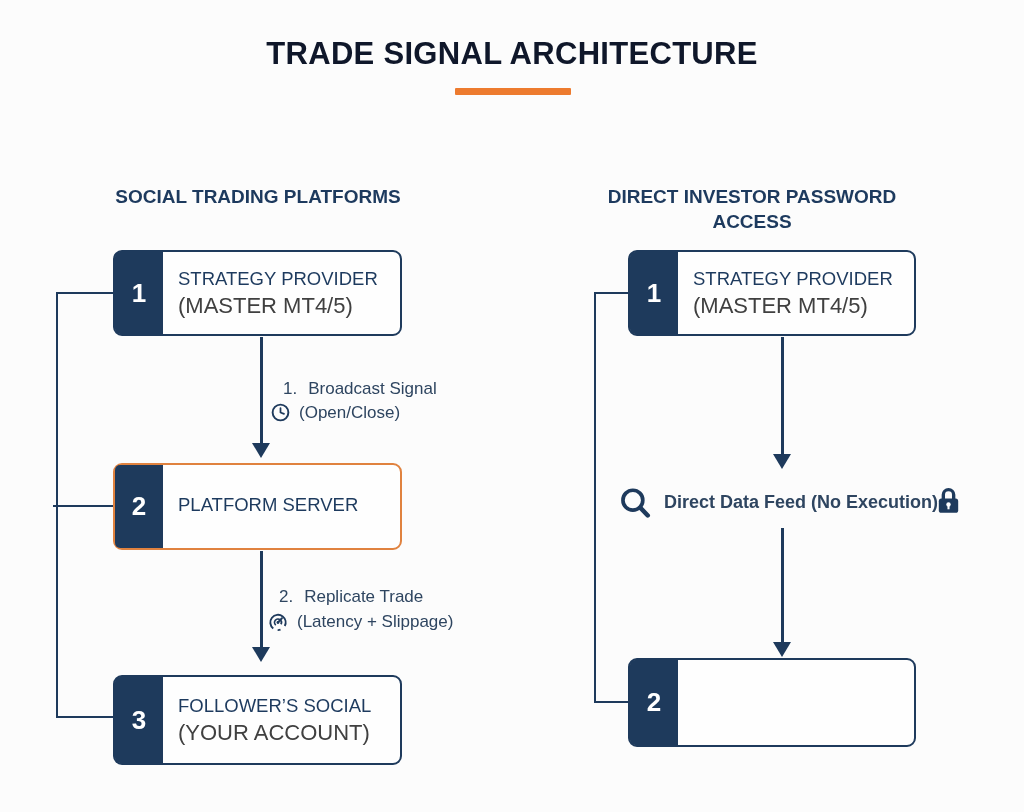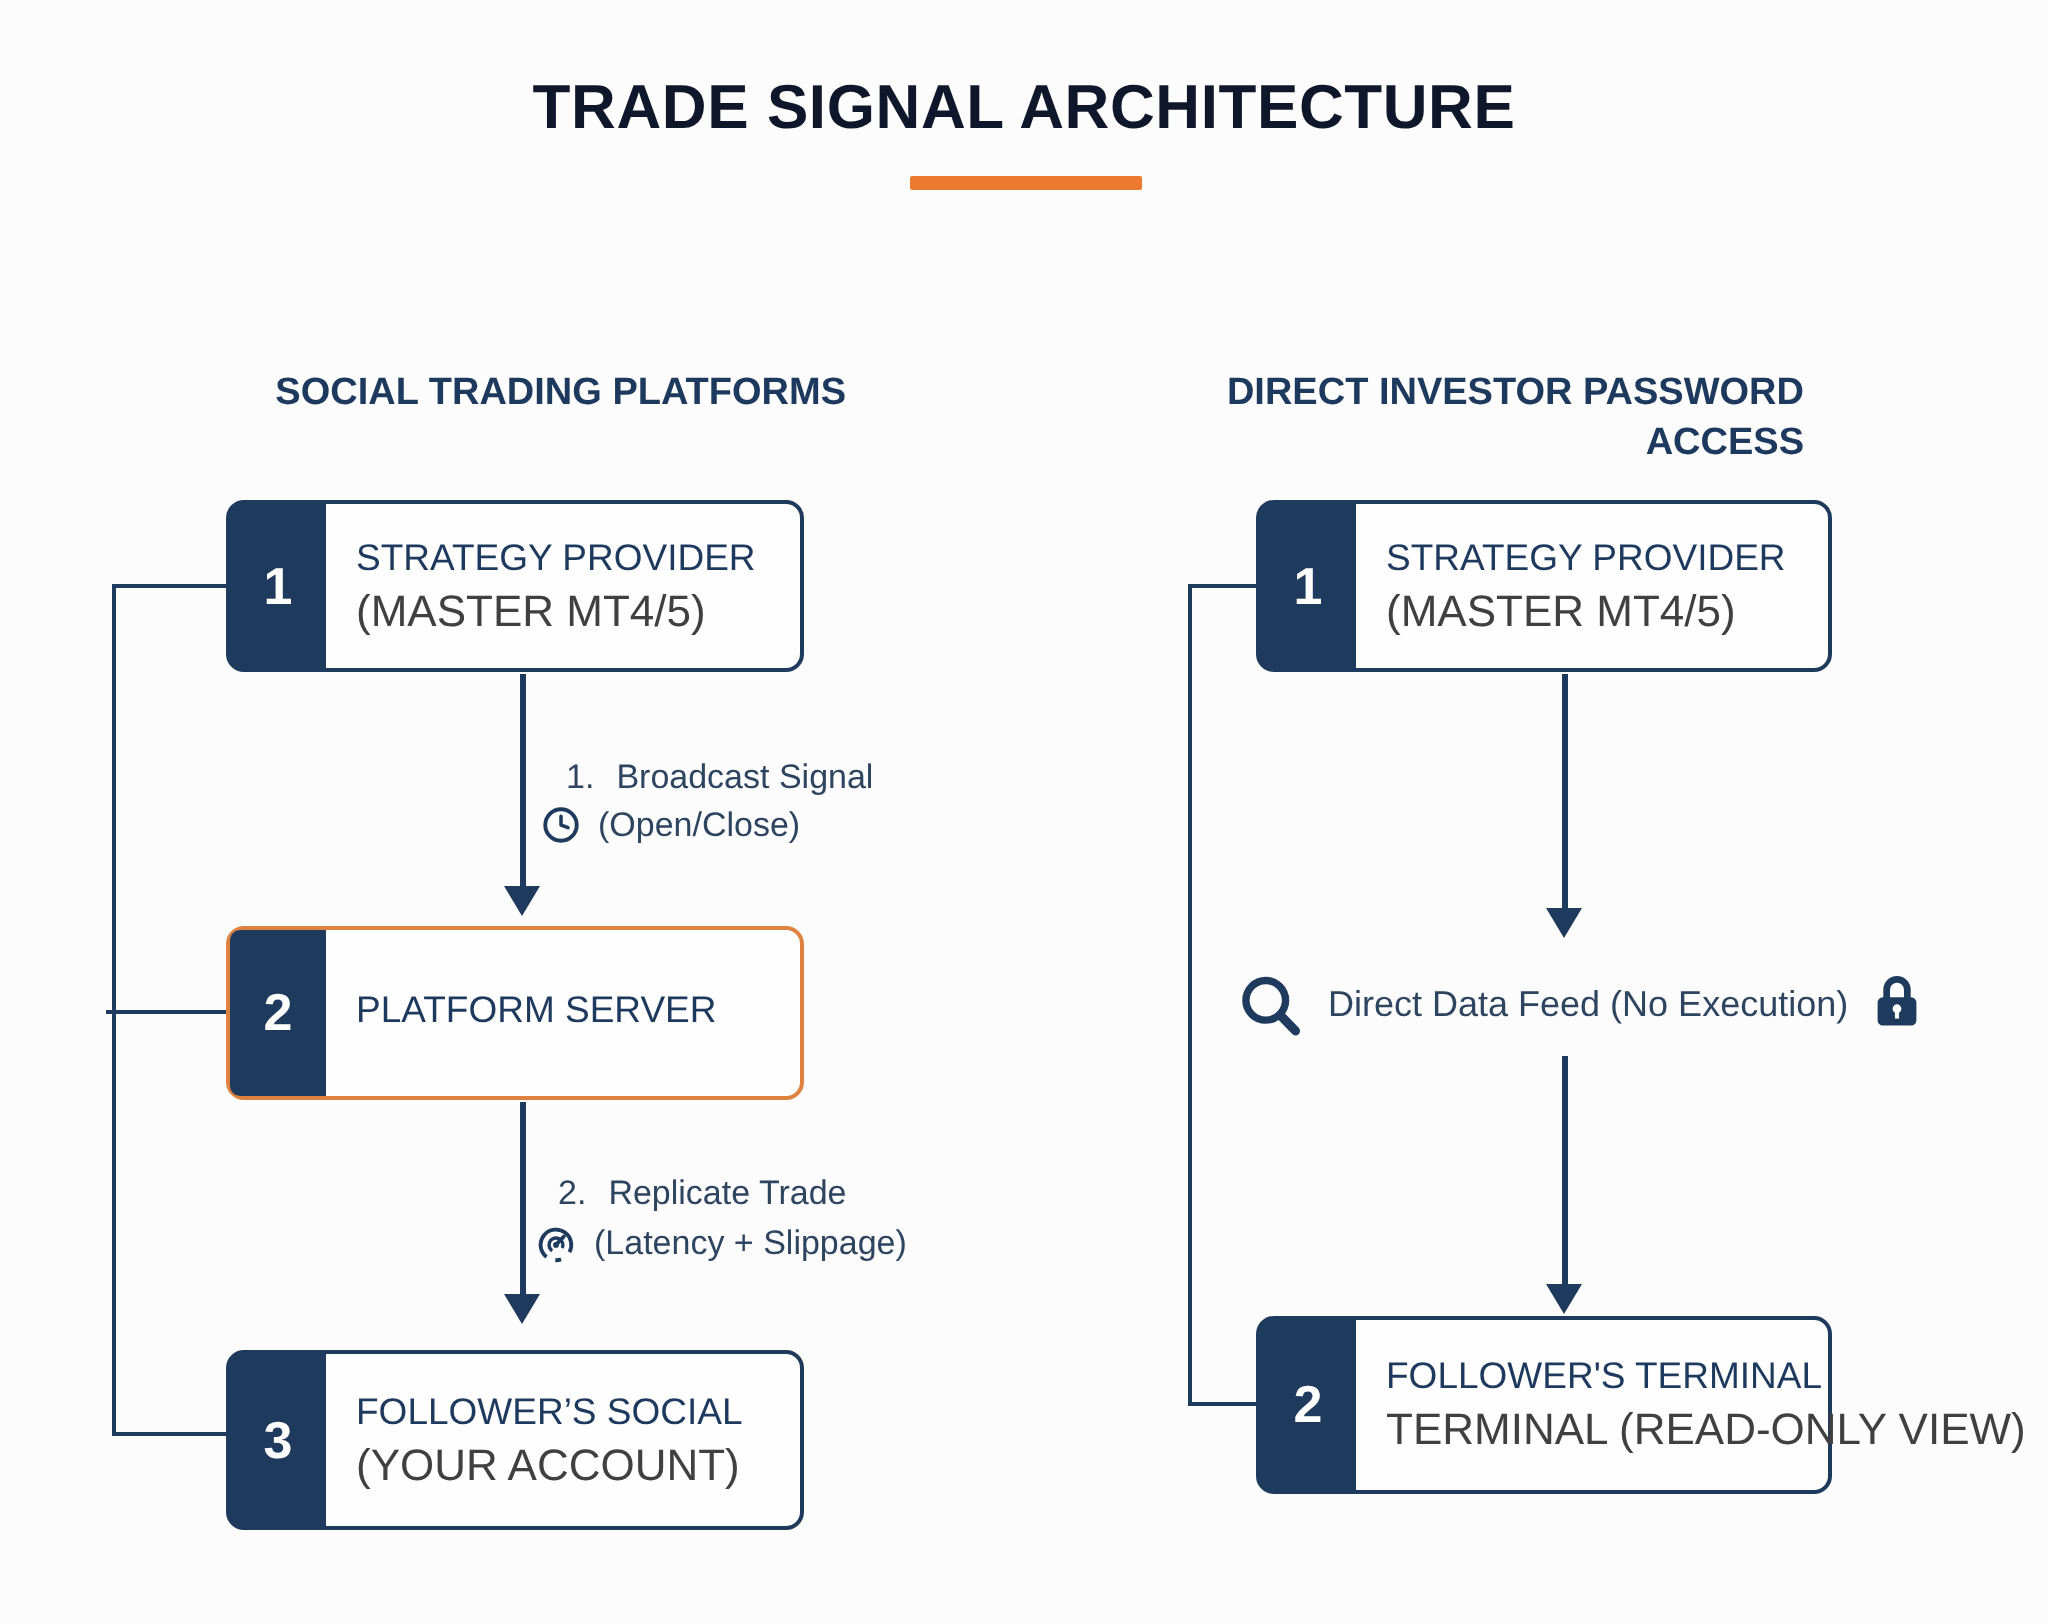--- a/index.html
+++ b/index.html
@@ -15,21 +15,21 @@
   .title{
     position:absolute;left:0;right:0;top:36px;
     text-align:center;font-size:31px;font-weight:bold;
     letter-spacing:.3px;color:#0f172a;
   }
   .title-underline{
     position:absolute;left:455px;top:88px;width:116px;height:7px;
     background:#ed7b2f;border-radius:1px;
   }
   .col-header{
-    position:absolute;text-align:right;font-weight:bold;
+    position:absolute;text-align:center;font-weight:bold;
     font-size:19px;color:#1d3a5e;line-height:25px;
   }
   .left-header{left:93px;top:184px;width:330px;}
   .right-header{left:602px;top:184px;width:300px;}
 
   .box{
     position:absolute;display:flex;align-items:stretch;
     background:#fefefe;border:2.5px solid #1e3a5c;border-radius:9px;
     box-sizing:border-box;width:289px;
   }
@@ -110,24 +110,20 @@
   <div class="box rb rb1">
     <div class="tab">1</div>
     <div class="box-text">
       <div class="box-title">STRATEGY PROVIDER</div>
       <div class="box-sub">(MASTER MT4/5)</div>
     </div>
   </div>
 
   <div class="box rb rb2">
     <div class="tab">2</div>
-    <div class="box-text">
-      <div class="box-title">FOLLOWER'S TERMINAL</div>
-      <div class="box-sub">TERMINAL (READ-ONLY VIEW)</div>
-    </div>
   </div>
 
   <div class="vline" style="left:260px;top:337px;height:107px;"></div>
   <div class="arrow-head" style="left:252px;top:443px;"></div>
 
   <div class="vline" style="left:260px;top:551px;height:97px;"></div>
   <div class="arrow-head" style="left:252px;top:647px;"></div>
 
   <div class="vline" style="left:781px;top:337px;height:118px;"></div>
   <div class="arrow-head" style="left:773px;top:454px;"></div>
@@ -168,21 +164,21 @@
       <span>(Latency + Slippage)</span>
     </div>
   </div>
 
   <span class="icon" style="position:absolute;left:618px;top:486px;">
     <svg viewBox="0 0 24 24" width="34" height="34">
       <circle cx="10.5" cy="10" r="7" fill="none" stroke="#1e3a5c" stroke-width="2.6"></circle>
       <line x1="15.6" y1="15.2" x2="21" y2="20.8" stroke="#1e3a5c" stroke-width="3.2" stroke-linecap="round"></line>
     </svg>
   </span>
-  <div class="feed-text" style="left:664px;top:492px;">Direct Data Feed (No Execution)</div>
+  <div class="feed-text" style="left:664px;top:492px;font-weight:bold;">Direct Data Feed (No Execution)</div>
   <span class="icon" style="position:absolute;left:933px;top:485px;">
     <svg viewBox="0 0 24 24" width="31" height="31">
       <path d="M8 11 V7.6 a4 4 0 0 1 8 0 V11" fill="none" stroke="#1e3a5c" stroke-width="2.6"></path>
       <rect x="4.5" y="10.5" width="15" height="11" rx="2" fill="#1e3a5c"></rect>
       <circle cx="12" cy="15" r="1.7" fill="#ffffff"></circle>
       <rect x="11.2" y="15.6" width="1.6" height="3.2" fill="#ffffff"></rect>
     </svg>
   </span>
 
   <div class="bracket-v" style="left:56px;top:292px;height:426px;"></div>

